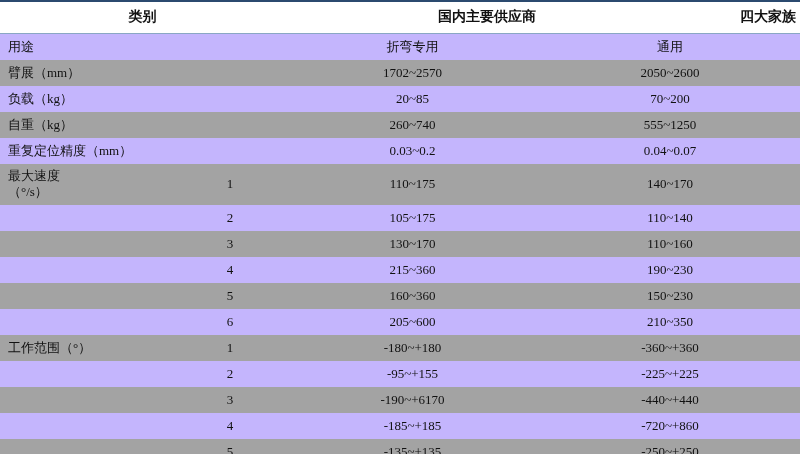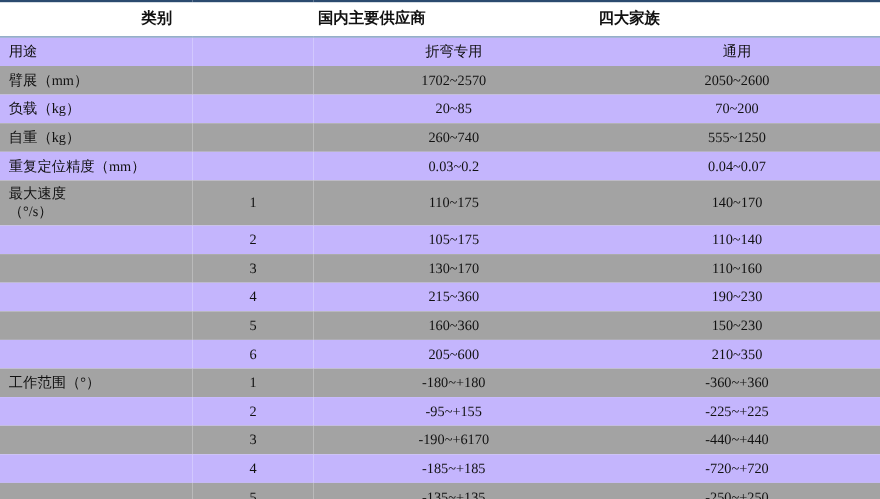--- a/index.html
+++ b/index.html
@@ -28,21 +28,21 @@
     font-size: 13px;
   }
   table.spec col.c-cat { width: 175px; }
   table.spec col.c-axis { width: 110px; }
   table.spec col.c-dom { width: 255px; }
   table.spec col.c-big { width: 260px; }
 
   thead th {
     font-weight: bold;
     font-size: 14px;
-    text-align: left;
+    text-align: right;
     padding: 6px 4px 7px 4px;
     border-top: 2px solid #2b4a6f;
     border-bottom: 1px solid #8aa7c4;
     background: #ffffff;
     vertical-align: middle;
   }
   thead th.cat-head {
     text-align: center;
   }
   tbody td {
@@ -174,21 +174,21 @@
         <tr class="plain">
           <td class="cat"></td>
           <td class="axis">3</td>
           <td>-190~+6170</td>
           <td>-440~+440</td>
         </tr>
         <tr class="shade">
           <td class="cat"></td>
           <td class="axis">4</td>
           <td>-185~+185</td>
-          <td>-720~+720</td>
+          <td>-720~+860</td>
         </tr>
         <tr class="plain">
           <td class="cat"></td>
           <td class="axis">5</td>
           <td>-135~+135</td>
           <td>-250~+250</td>
         </tr>
       </tbody>
   </table>
 </div>

